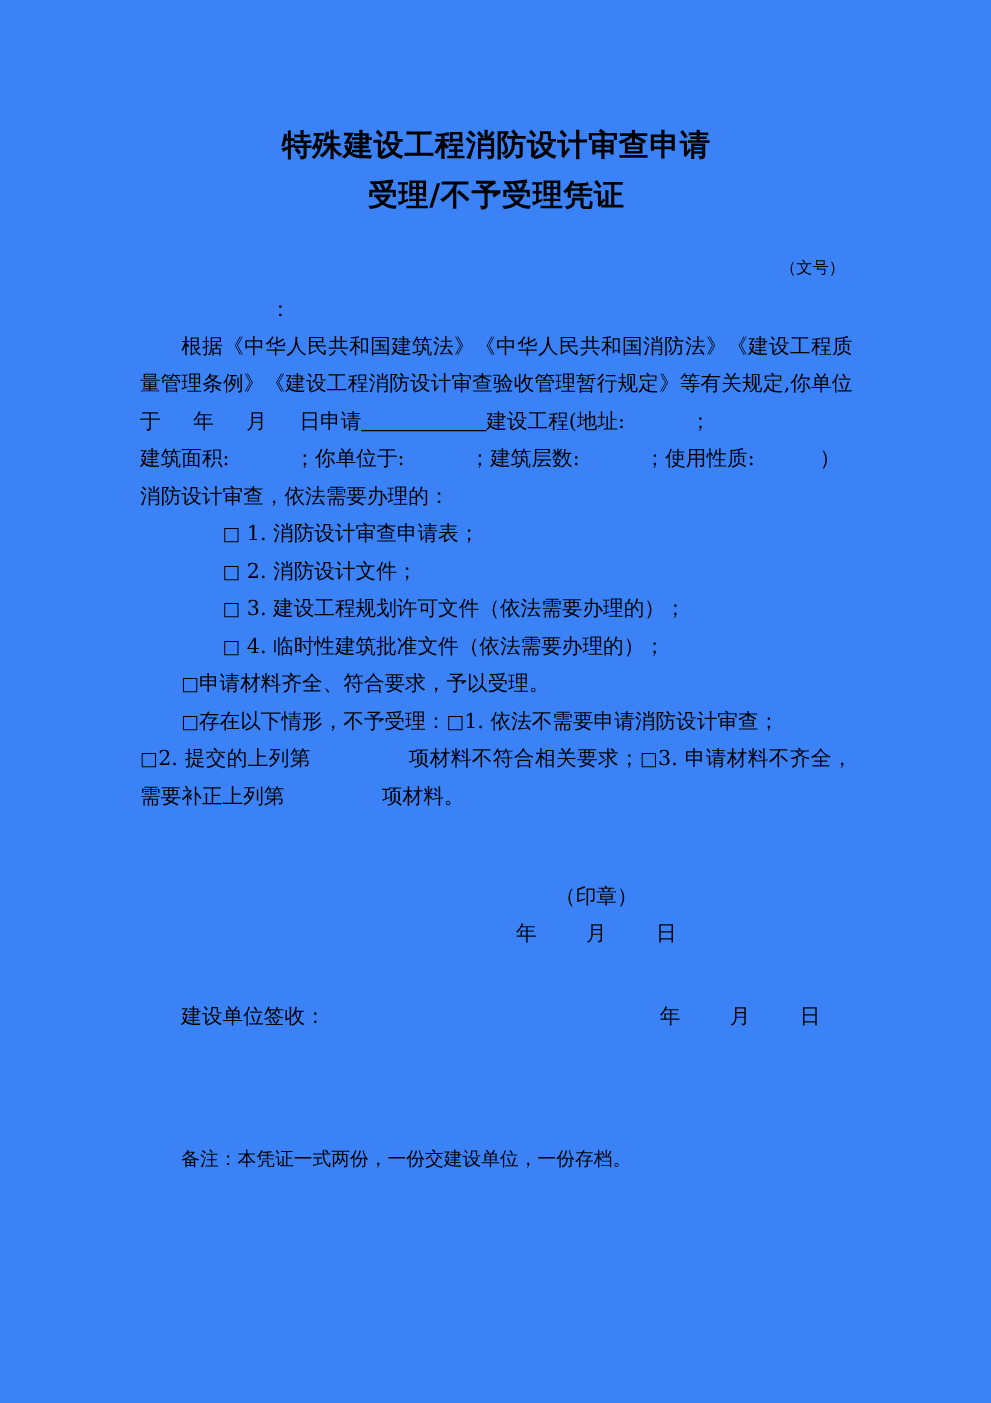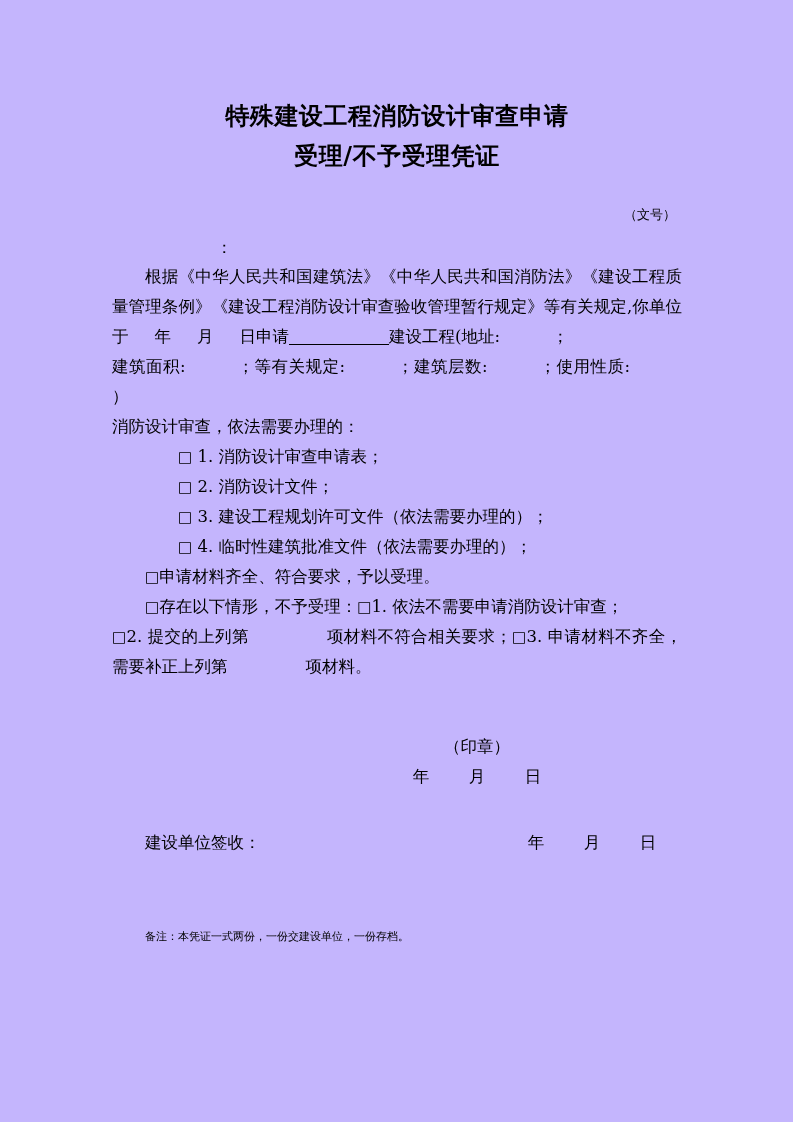--- a/index.html
+++ b/index.html
@@ -10,21 +10,21 @@
     width: 793px;
     height: 1122px;
     background: #f2f2f0;
     font-family: "DejaVu Serif", "Liberation Serif", serif;
     color: #000;
   }
   .page {
     position: relative;
     width: 793px;
     height: 1122px;
-    background: #c4b5fd;
+    background: #3b82f6;
     box-sizing: border-box;
     padding: 0;
     overflow: hidden;
   }
   .content {
     position: absolute;
     left: 112px;
     top: 96px;
     width: 570px;
   }
@@ -113,22 +113,22 @@
   .sign-date {
     margin-left: auto;
     padding-right: 6px;
   }
   .sign-date .d {
     display: inline-block;
     width: 56px;
     text-align: center;
   }
   .remark {
-    margin-top: 64px;
-    font-size: 11px;
+    margin-top: 84px;
+    font-size: 15px;
     line-height: 30px;
     padding-left: 33px;
   }
 </style>
 </head>
 <body>
 
 <div class="page">
   <div class="content">
 
@@ -136,21 +136,21 @@
       <div class="title-line">特殊建设工程消防设计审查申请</div>
       <div class="title-line">受理/不予受理凭证</div>
     </div>
 
     <div class="doc-no">（文号）</div>
 
     <div class="colon-line">：</div>
 
     <p class="body-par indent2">
       <span>根据《中华人民共和国建筑法》《中华人民共和国消防法》《建设工程质量管理条例》《建设工程消防设计审查验收管理暂行规定》等有关规定,你单位于</span><span class="gap-sm"></span><span>年</span><span class="gap-sm"></span><span>月</span><span class="gap-sm"></span><span>日申请</span><span class="ul"></span><span>建设工程(地址:</span><span class="gap-md"></span><span>；</span><br>
-      <span>建筑面积:</span><span class="gap-md"></span><span>；</span><span>等有关规定:</span><span class="gap-md"></span><span>；</span><span>建筑层数:</span><span class="gap-md"></span><span>；</span><span>使用性质:</span><span class="gap-md"></span><span>）</span><br>
+      <span>建筑面积:</span><span class="gap-md"></span><span>；</span><span>你单位于:</span><span class="gap-md"></span><span>；</span><span>建筑层数:</span><span class="gap-md"></span><span>；</span><span>使用性质:</span><span class="gap-md"></span><span>）</span><br>
       <span>消防设计审查，依法需要办理的：</span>
     </p>
 
     <div class="list-item">
       <span class="box">□</span>
       <span>1. 消防设计审查申请表；</span>
     </div>
     <div class="list-item">
       <span class="box">□</span>
       <span>2. 消防设计文件；</span>

